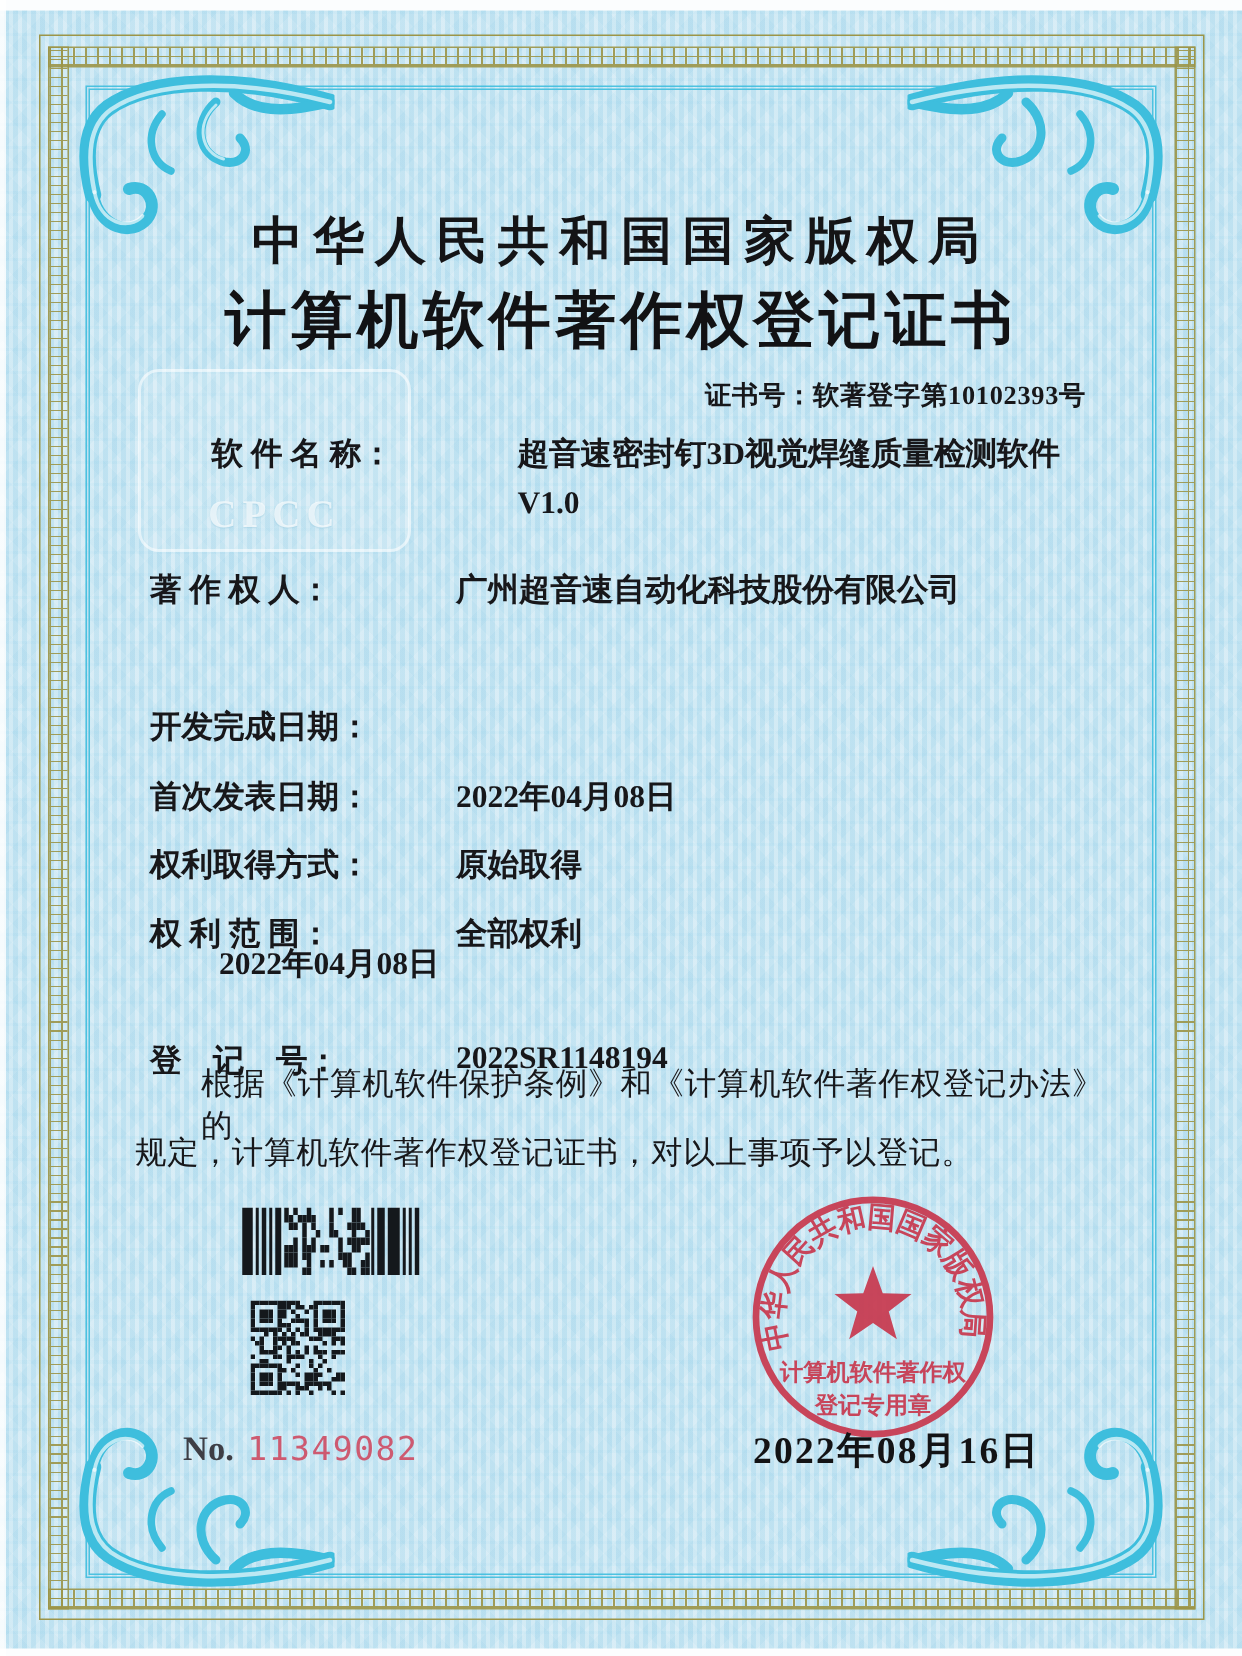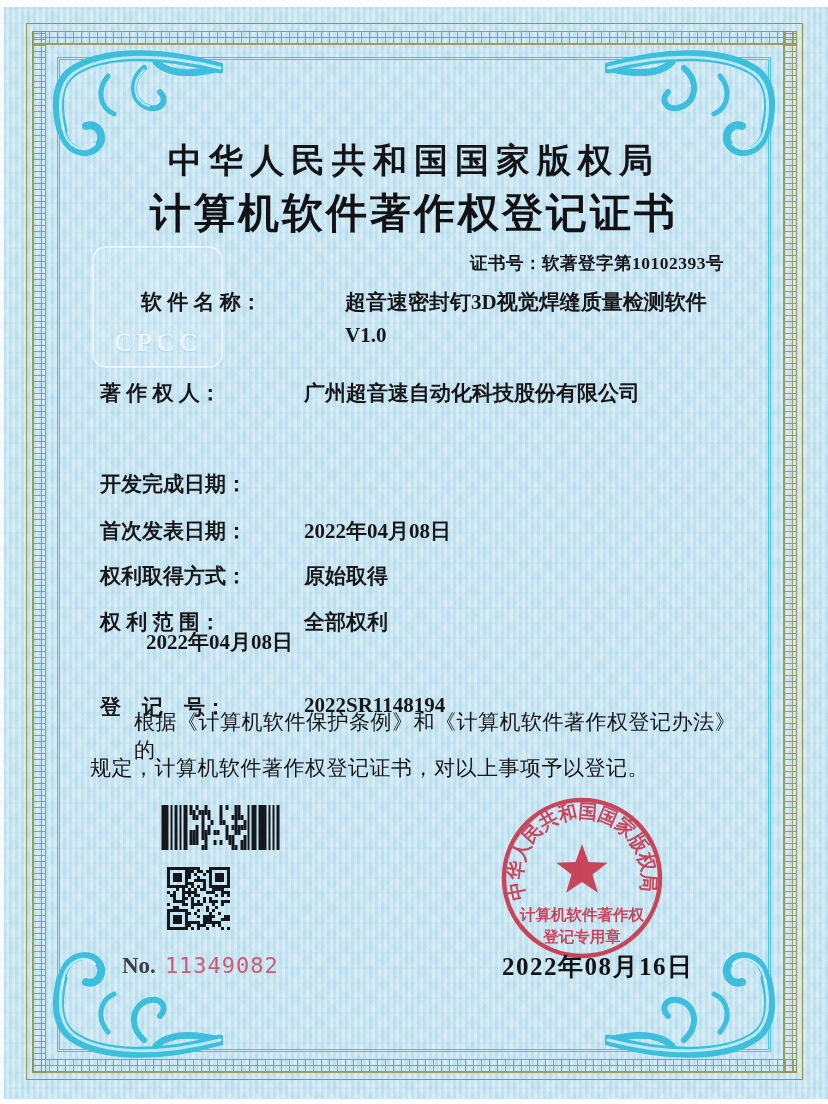--- a/index.html
+++ b/index.html
@@ -37,21 +37,21 @@
     border:3px double rgba(62,190,222,.9); }
 
   .flourish { position:absolute; width:175px; height:125px; }
   .fl-tl { left:48px;  top:46px; }
   .fl-tr { right:48px; top:46px; transform:scaleX(-1); }
   .fl-bl { left:48px;  bottom:42px; transform:scaleY(-1); }
   .fl-br { right:48px; bottom:42px; transform:scale(-1,-1); }
 
   
   .cpcc {
-    position:absolute; left:92px; top:246px; width:131px; height:122px;
+    position:absolute; left:92px; top:246px; width:182px; height:122px;
     border:2px solid rgba(255,255,255,.55); border-radius:14px;
     background:rgba(255,255,255,.10);
     display:flex; align-items:flex-end; justify-content:center;
     color:rgba(255,255,255,.7); font-weight:700; font-size:26px; letter-spacing:4px;
     padding-bottom:8px; text-shadow:0 1px 1px rgba(140,195,220,.5);
   }
 
   .authority { position:absolute; top:138px; left:0; right:0; text-align:center;
     font-size:34px; font-weight:700; letter-spacing:7px; color:#141416; }
   .cert-title { position:absolute; top:186px; left:0; right:0; text-align:center;

